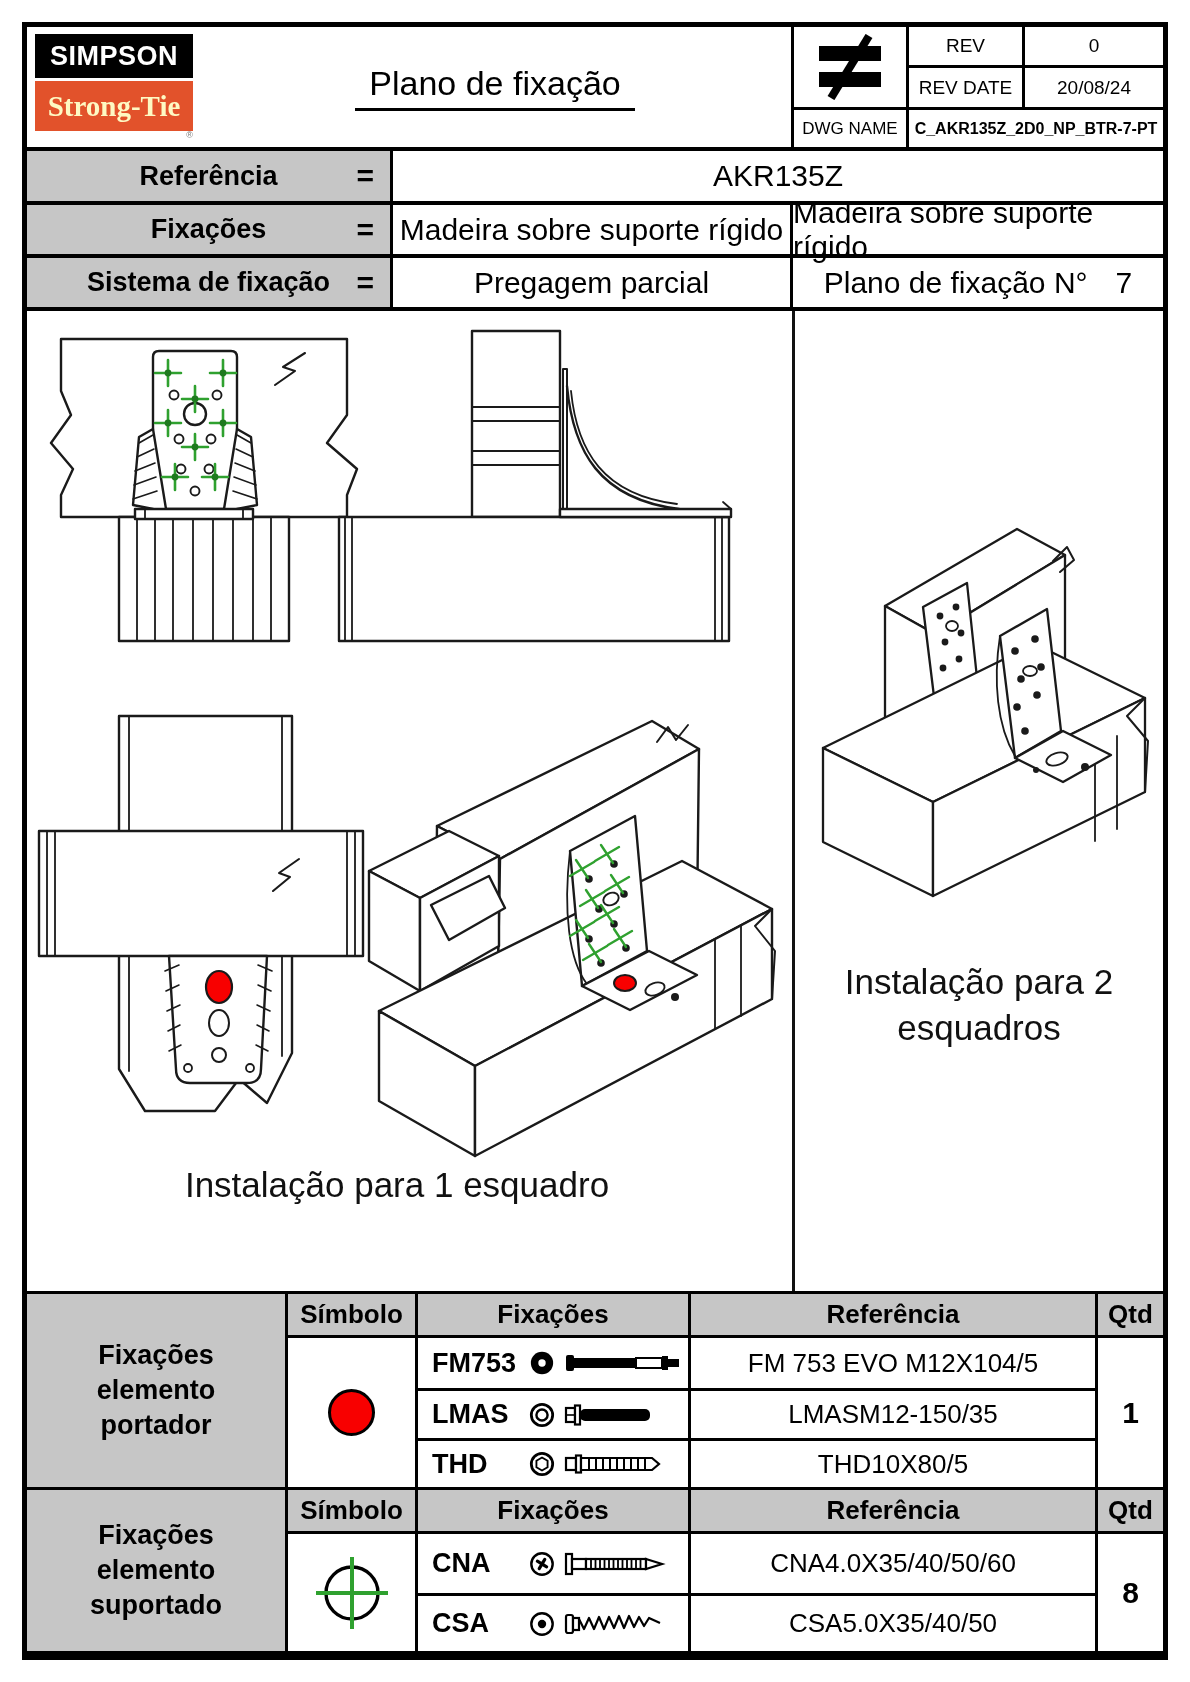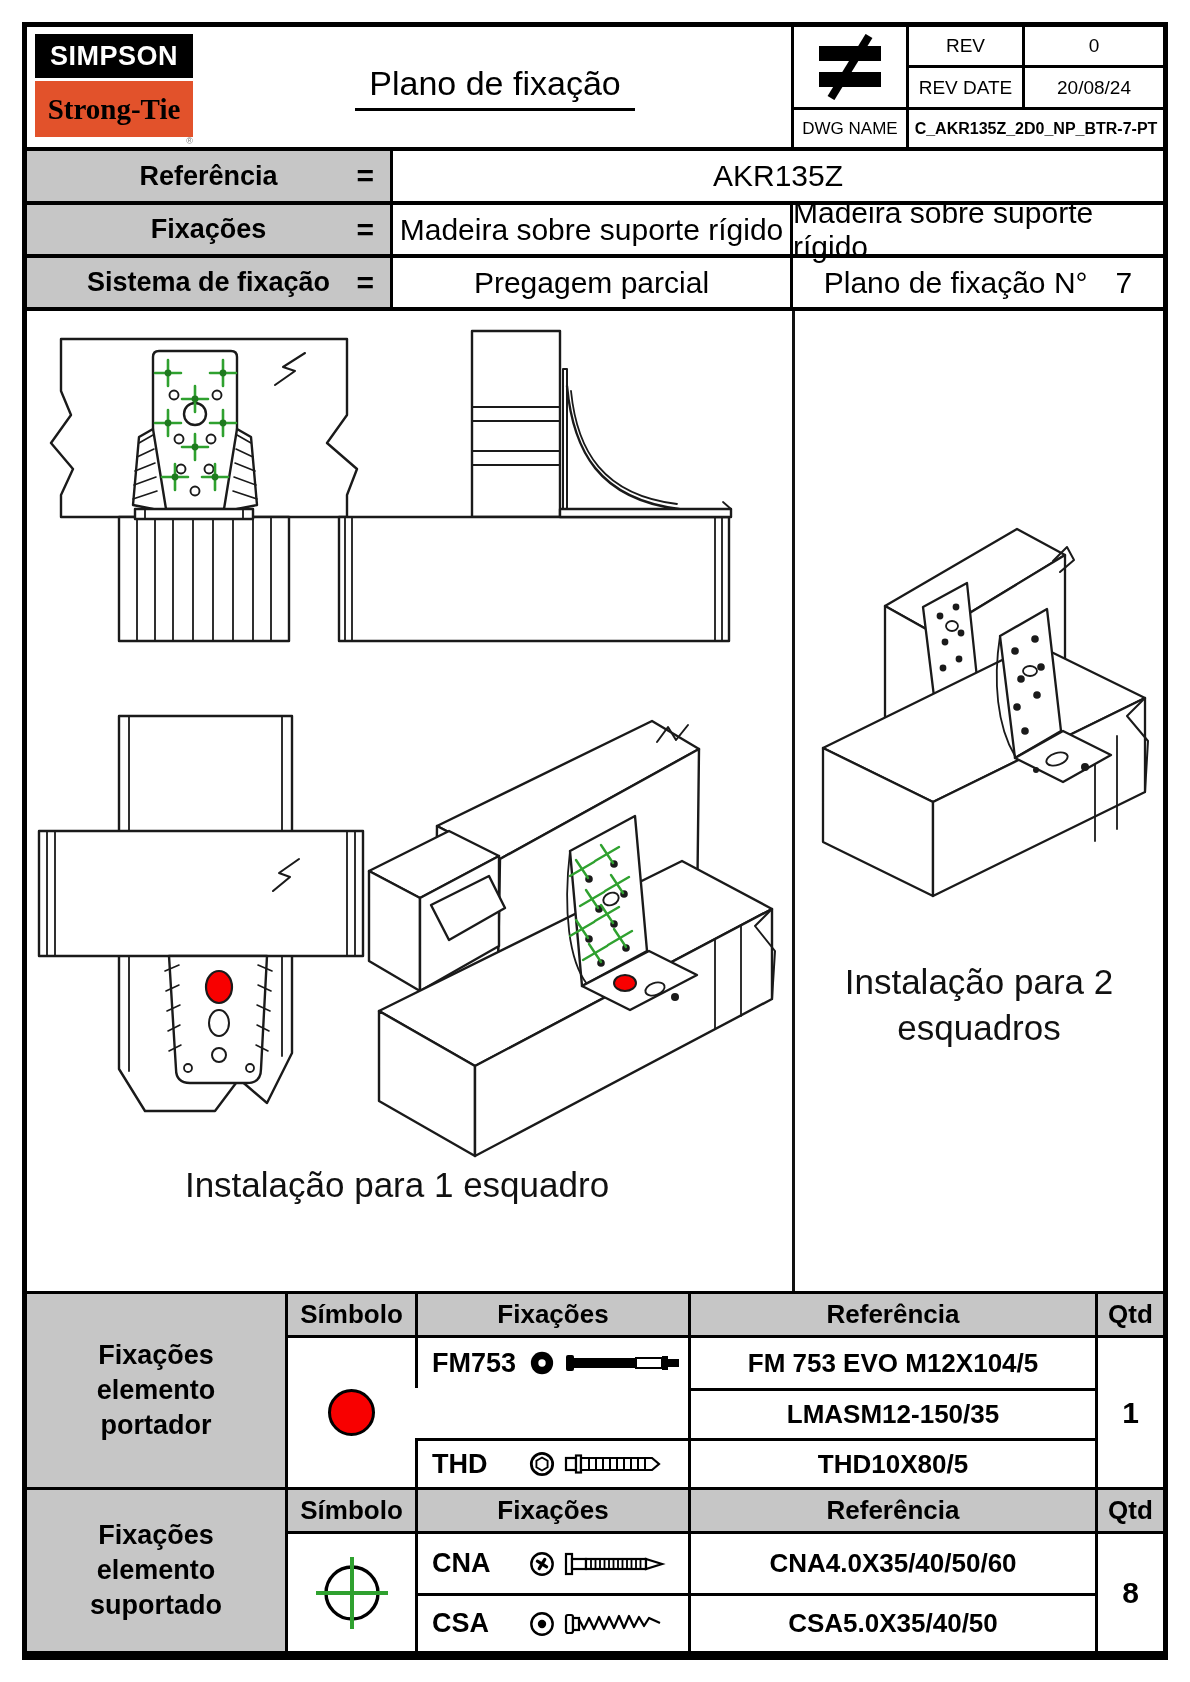--- a/index.html
+++ b/index.html
@@ -6,21 +6,21 @@
   body { background: #fff; font-family: "Liberation Sans", sans-serif; color: #000; }
   .page { position: relative; width: 1190px; height: 1682px; background: #fff; }
   .frame { position: absolute; left: 22px; top: 22px; width: 1146px; height: 1638px;
            border: 5px solid #000; display: flex; flex-direction: column; }
 
   
   .header { height: 124px; border-bottom: 4px solid #000; display: flex; gap: 8px; }
   .logo-block { width: 172px; padding: 7px 6px 0 8px; }
   .logo-top { background: #000; color: #fff; width: 158px; height: 44px; display: flex;
               align-items: center; justify-content: center; font-weight: bold; font-size: 27px; letter-spacing: .5px; }
-  .logo-bottom { background: #e2522b; color: #000000; width: 158px; height: 56px; margin-top: 3px;
+  .logo-bottom { background: #e2522b; color: #fef9c3; width: 158px; height: 50px; margin-top: 3px;
                  display: flex; align-items: center; justify-content: center;
                  font-family: "Liberation Serif", serif; font-weight: bold; font-size: 29px; }
   .logo-reg { display: block; text-align: right; width: 158px; font-size: 9px; color: #777; line-height: 9px; }
   .title-block { flex: 1; display: flex; align-items: center; justify-content: center; }
   .title-text { font-size: 34px; font-weight: 400; border-bottom: 3px solid #000; padding: 0 14px 5px 14px; }
   .rev-block { width: 372px; border-left: 3px solid #000; display: grid;
                grid-template-columns: 112px 116px 1fr; grid-template-rows: 41px 42px 1fr; }
   .rev-block > div { display: flex; align-items: center; justify-content: center; font-size: 19px; }
   .sym-cell { grid-row: 1 / 3; grid-column: 1; border-bottom: 3px solid #000; }
   .rev-l { grid-row: 1; grid-column: 2; border-left: 3px solid #000; border-bottom: 3px solid #000; }
@@ -53,21 +53,21 @@
   .fix-table { display: grid; grid-template-columns: 258px 130px 273px 407px 68px; border-top: 3px solid #000; }
   .t1 { height: 196px; grid-template-rows: 44px 50px 50px 49px; }
   .t2 { height: 168px; grid-template-rows: 44px 59px 58px; margin-top: 0; border-bottom: 4px solid #000; }
   .fix-table > div { display: flex; align-items: center; justify-content: center; }
   .ghead { background: #c6c6c6; font-weight: bold; font-size: 26px; border-left: 3px solid #000; border-bottom: 3px solid #000; }
   .glabel { background: #c6c6c6; font-weight: bold; font-size: 27px; text-align: center; line-height: 1.3; }
   .glabel span { width: 150px; }
   .symbody { border-left: 3px solid #000; }
   .fixrow { border-left: 3px solid #000; justify-content: flex-start !important; padding-left: 14px; gap: 9px; }
   .fixrow .code { font-weight: bold; font-size: 27px; width: 88px; }
-  .refcell { border-left: 3px solid #000; font-weight: bold; font-size: 26px; }
+  .refcell { border-left: 3px solid #000; font-weight: normal; font-size: 26px; }
   .qtybody { border-left: 3px solid #000; font-weight: bold; font-size: 30px; }
   .bt { border-top: 3px solid #000; }
   .red-dot { width: 47px; height: 47px; border-radius: 50%; background: #f80000; border: 3px solid #000; }
 </style>
 </head>
 <body>
 
 <div class="page">
 <div class="frame">
 
@@ -322,20 +322,33 @@
       <svg width="118" height="26" viewBox="0 0 118 26">
         <rect x="2" y="5" width="8" height="16" rx="2" fill="#000"></rect>
         <rect x="10" y="8" width="62" height="10" fill="#000"></rect>
         <rect x="72" y="8" width="26" height="10" fill="#fff" stroke="#000" stroke-width="2"></rect>
         <rect x="98" y="6" width="6" height="14" fill="#000"></rect>
         <rect x="104" y="9" width="11" height="8" fill="#000"></rect>
       </svg>
     </div>
     <div class="refcell" style="grid-row:2;grid-column:4;">FM 753 EVO M12X104/5</div>
 
+    <div class="fixrow bt" style="grid-row:3;grid-column:3;">
+      <span class="code">LMAS</span>
+      <svg width="26" height="26" viewBox="0 0 28 28">
+        <circle cx="14" cy="14" r="11.5" fill="none" stroke="#000" stroke-width="3"></circle>
+        <circle cx="14" cy="14" r="6" fill="none" stroke="#000" stroke-width="2.6"></circle>
+      </svg>
+      <svg width="118" height="26" viewBox="0 0 118 26">
+        <rect x="2" y="6" width="9" height="14" fill="#fff" stroke="#000" stroke-width="2.2"></rect>
+        <line x1="2" y1="13" x2="11" y2="13" stroke="#000" stroke-width="1.6"></line>
+        <rect x="11" y="3.5" width="5" height="19" fill="#fff" stroke="#000" stroke-width="2.2"></rect>
+        <rect x="16" y="7" width="70" height="12" rx="5" fill="#000"></rect>
+      </svg>
+    </div>
     <div class="refcell bt" style="grid-row:3;grid-column:4;">LMASM12-150/35</div>
 
     <div class="fixrow bt" style="grid-row:4;grid-column:3;">
       <span class="code">THD</span>
       <svg width="26" height="26" viewBox="0 0 28 28">
         <circle cx="14" cy="14" r="11.5" fill="none" stroke="#000" stroke-width="3"></circle>
         <polygon points="14,7 20,10.5 20,17.5 14,21 8,17.5 8,10.5" fill="none" stroke="#000" stroke-width="2"></polygon>
       </svg>
       <svg width="118" height="26" viewBox="0 0 118 26">
         <rect x="2" y="7" width="10" height="12" fill="#fff" stroke="#000" stroke-width="2.2"></rect>

